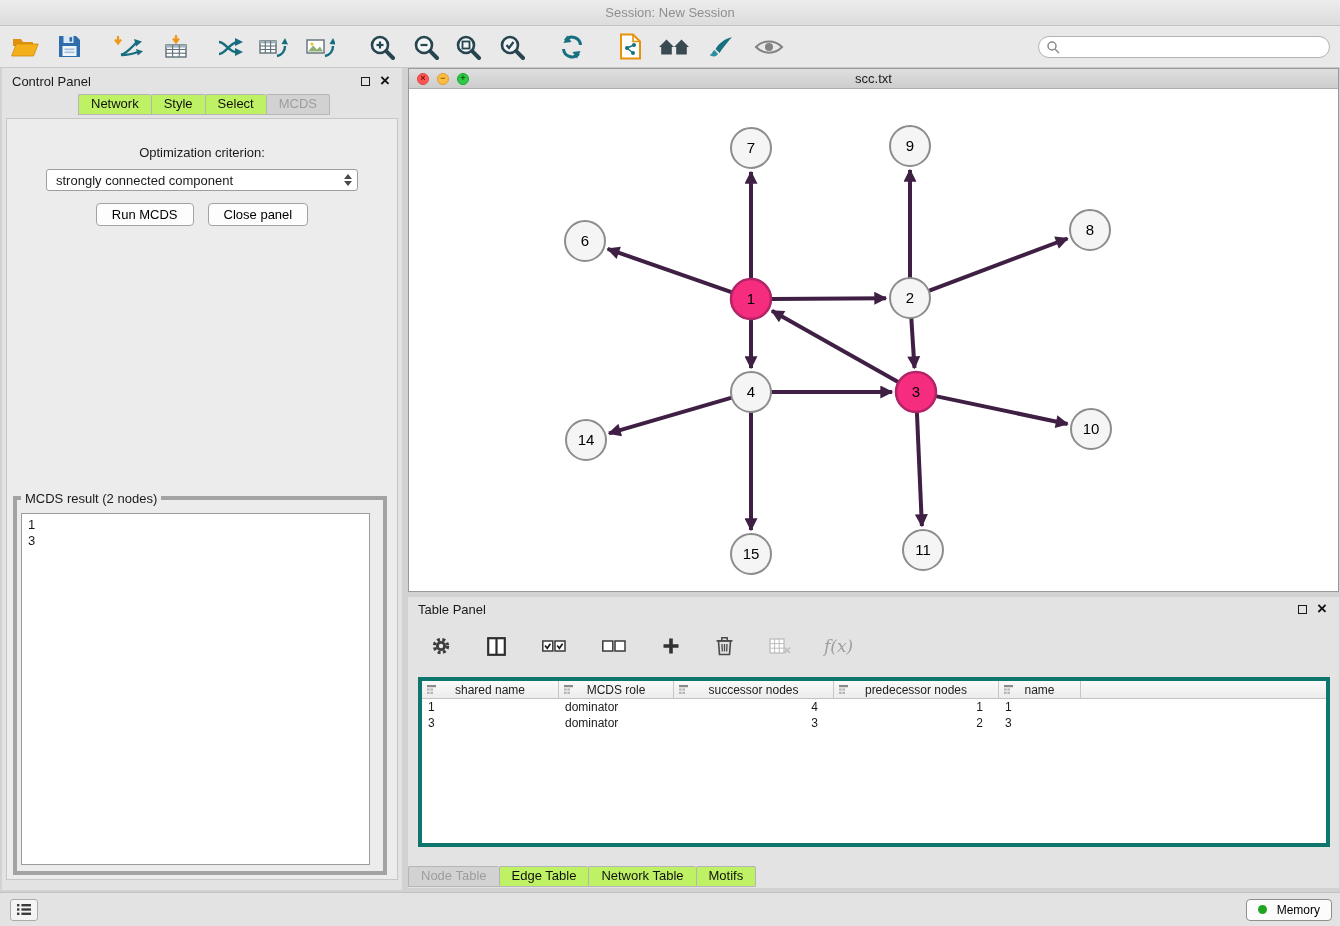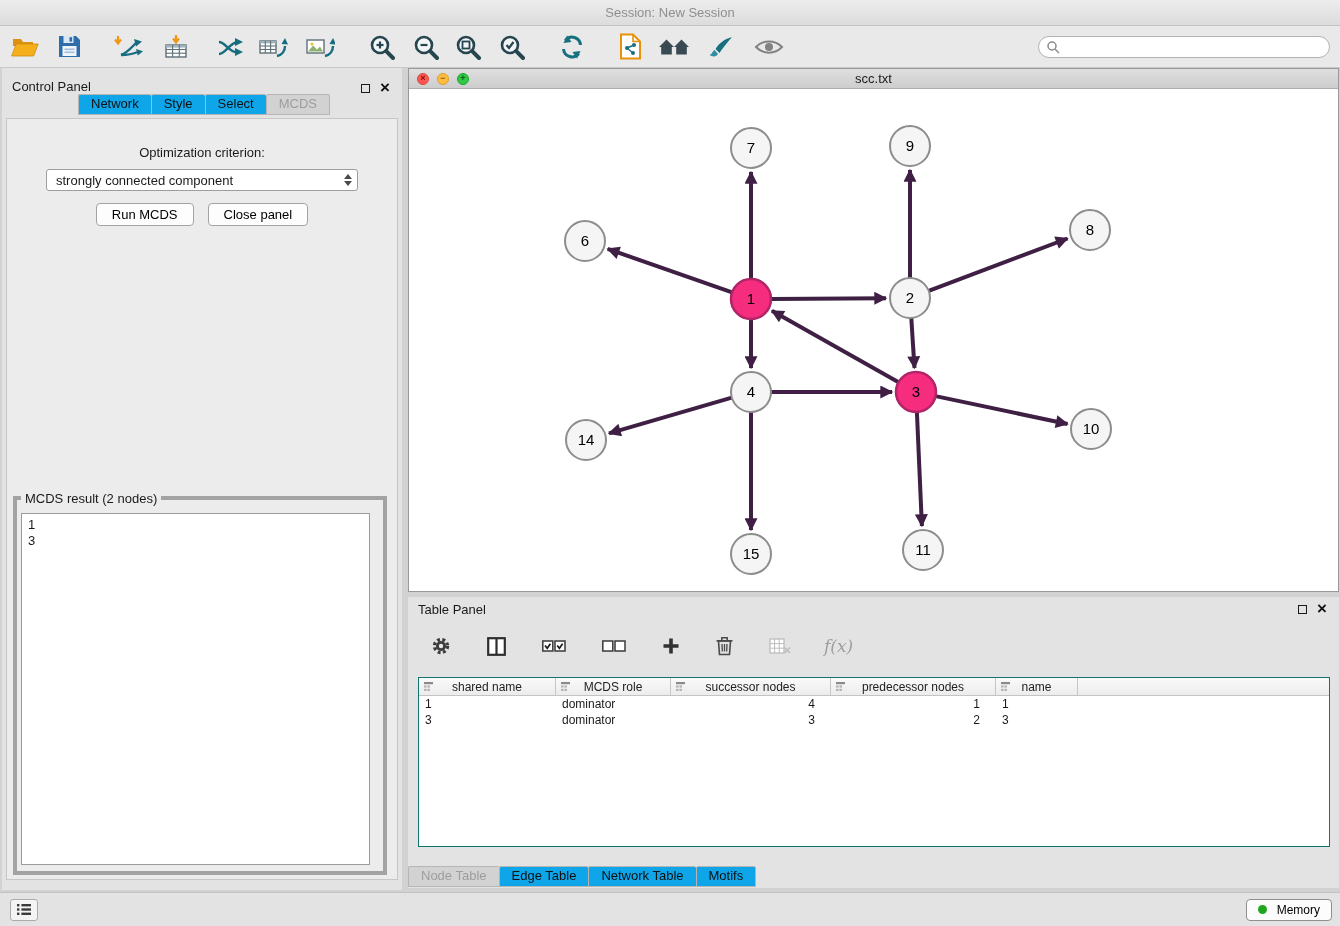--- a/index.html
+++ b/index.html
@@ -29,27 +29,27 @@
   .tbtn { background:none; border:none; padding:2px 3px; cursor:pointer; display:flex; align-items:center; }
   .searchbox {
     margin-left:auto; margin-right:10px;
     width:292px; height:22px;
     background:#fff; border:1px solid #b3b3b3; border-radius:12px;
     display:flex; align-items:center; padding-left:7px; gap:4px;
   }
   .search-input { border:none; outline:none; flex:1; height:18px; font-size:12px; background:transparent; font-family:"Liberation Sans",sans-serif; }
   
   .control-panel { position:absolute; left:2px; top:68px; width:400px; height:822px; background:#e3e3e3; }
-  .cp-header { height:26px; display:flex; align-items:flex-end; padding:0 12px 0 10px; font-size:13px; }
+  .cp-header { height:26px; display:flex; align-items:center; padding:0 12px 0 10px; font-size:13px; }
   .win-icons { margin-left:auto; display:flex; gap:10px; align-items:center; }
   .float-icon { width:9px; height:9px; border:1.5px solid #1a1a1a; display:inline-block; background:transparent; }
   .close-icon { font-size:17px; font-weight:bold; color:#111; line-height:12px; cursor:pointer; }
   .cp-tabs { display:flex; padding-left:76px; height:21px; }
   .cp-tab, .tp-tab {
-    font-size:13px; padding:1px 12px 2px; background:#0ea5e9;
+    font-size:13px; padding:1px 12px 2px; background:#bef264;
     border:1px solid #b5b5b5; border-right:none; color:#111;
     cursor:pointer; border-radius:2px 2px 0 0; white-space:nowrap;
   }
   .cp-tab:last-child, .tp-tab:last-child { border-right:1px solid #b5b5b5; }
   .cp-tab.active, .tp-tab.active { background:#d2d2d2; color:#9d9d9d; }
   .cp-body { position:absolute; left:4px; right:4px; top:50px; bottom:10px; background:#ececec; border:1px solid #c6c6c6; }
   .opt-label { text-align:center; margin-top:26px; font-size:13px; }
   .opt-select {
     width:312px; height:22px; margin:9px auto 0;
     background:#fff; border:1px solid #9e9e9e; border-radius:3px;
@@ -77,21 +77,21 @@
   .light { width:12px; height:12px; border-radius:50%; display:flex; align-items:center; justify-content:center; font-size:9px; font-weight:bold; line-height:1; cursor:pointer; }
   .light.red { background:#fc5753; border:1px solid #df4744; color:#7e0f0b; }
   .light.yellow { background:#fdbc40; border:1px solid #de9f34; color:#8a5d00; }
   .light.green { background:#33c748; border:1px solid #14aa2c; color:#0a610f; }
   .nw-canvas { position:absolute; top:21px; left:0; right:0; bottom:0; background:#fff; }
   
   .table-panel { position:absolute; left:408px; top:597px; width:931px; height:291px; background:#e3e3e3; }
   .tp-header { height:24px; display:flex; align-items:center; padding:0 12px 0 10px; font-size:13px; }
   .tp-toolbar { margin:10px 0 0 20px; height:30px; display:flex; align-items:center; gap:30px; }
   .fx-label { font-family:"DejaVu Serif", serif; font-style:italic; color:#9e9e9e; font-size:17px; }
-  .tp-table { position:absolute; left:10px; right:9px; top:80px; height:170px; background:#fff; border:1px solid #0f766e; overflow:hidden; }
+  .tp-table { position:absolute; left:10px; right:9px; top:80px; height:170px; background:#fff; border:4px solid #0f766e; overflow:hidden; }
   .tp-thead { display:flex; height:18px; border-bottom:1px solid #c4c4c4; }
   .tp-th {
     position:relative; display:flex; align-items:center; justify-content:center;
     font-size:12px; color:#222; border-right:1px solid #c6c6c6;
     background:linear-gradient(#fafafa,#ececec); cursor:pointer; flex-shrink:0;
   }
   .tp-th .sort-icon { position:absolute; left:4px; top:3px; }
   .tp-th.filler { border-right:none; cursor:default; }
   .tp-row { display:flex; height:16px; font-size:12px; align-items:center; }
   .tp-td { padding:0 6px; overflow:hidden; white-space:nowrap; flex-shrink:0; }

